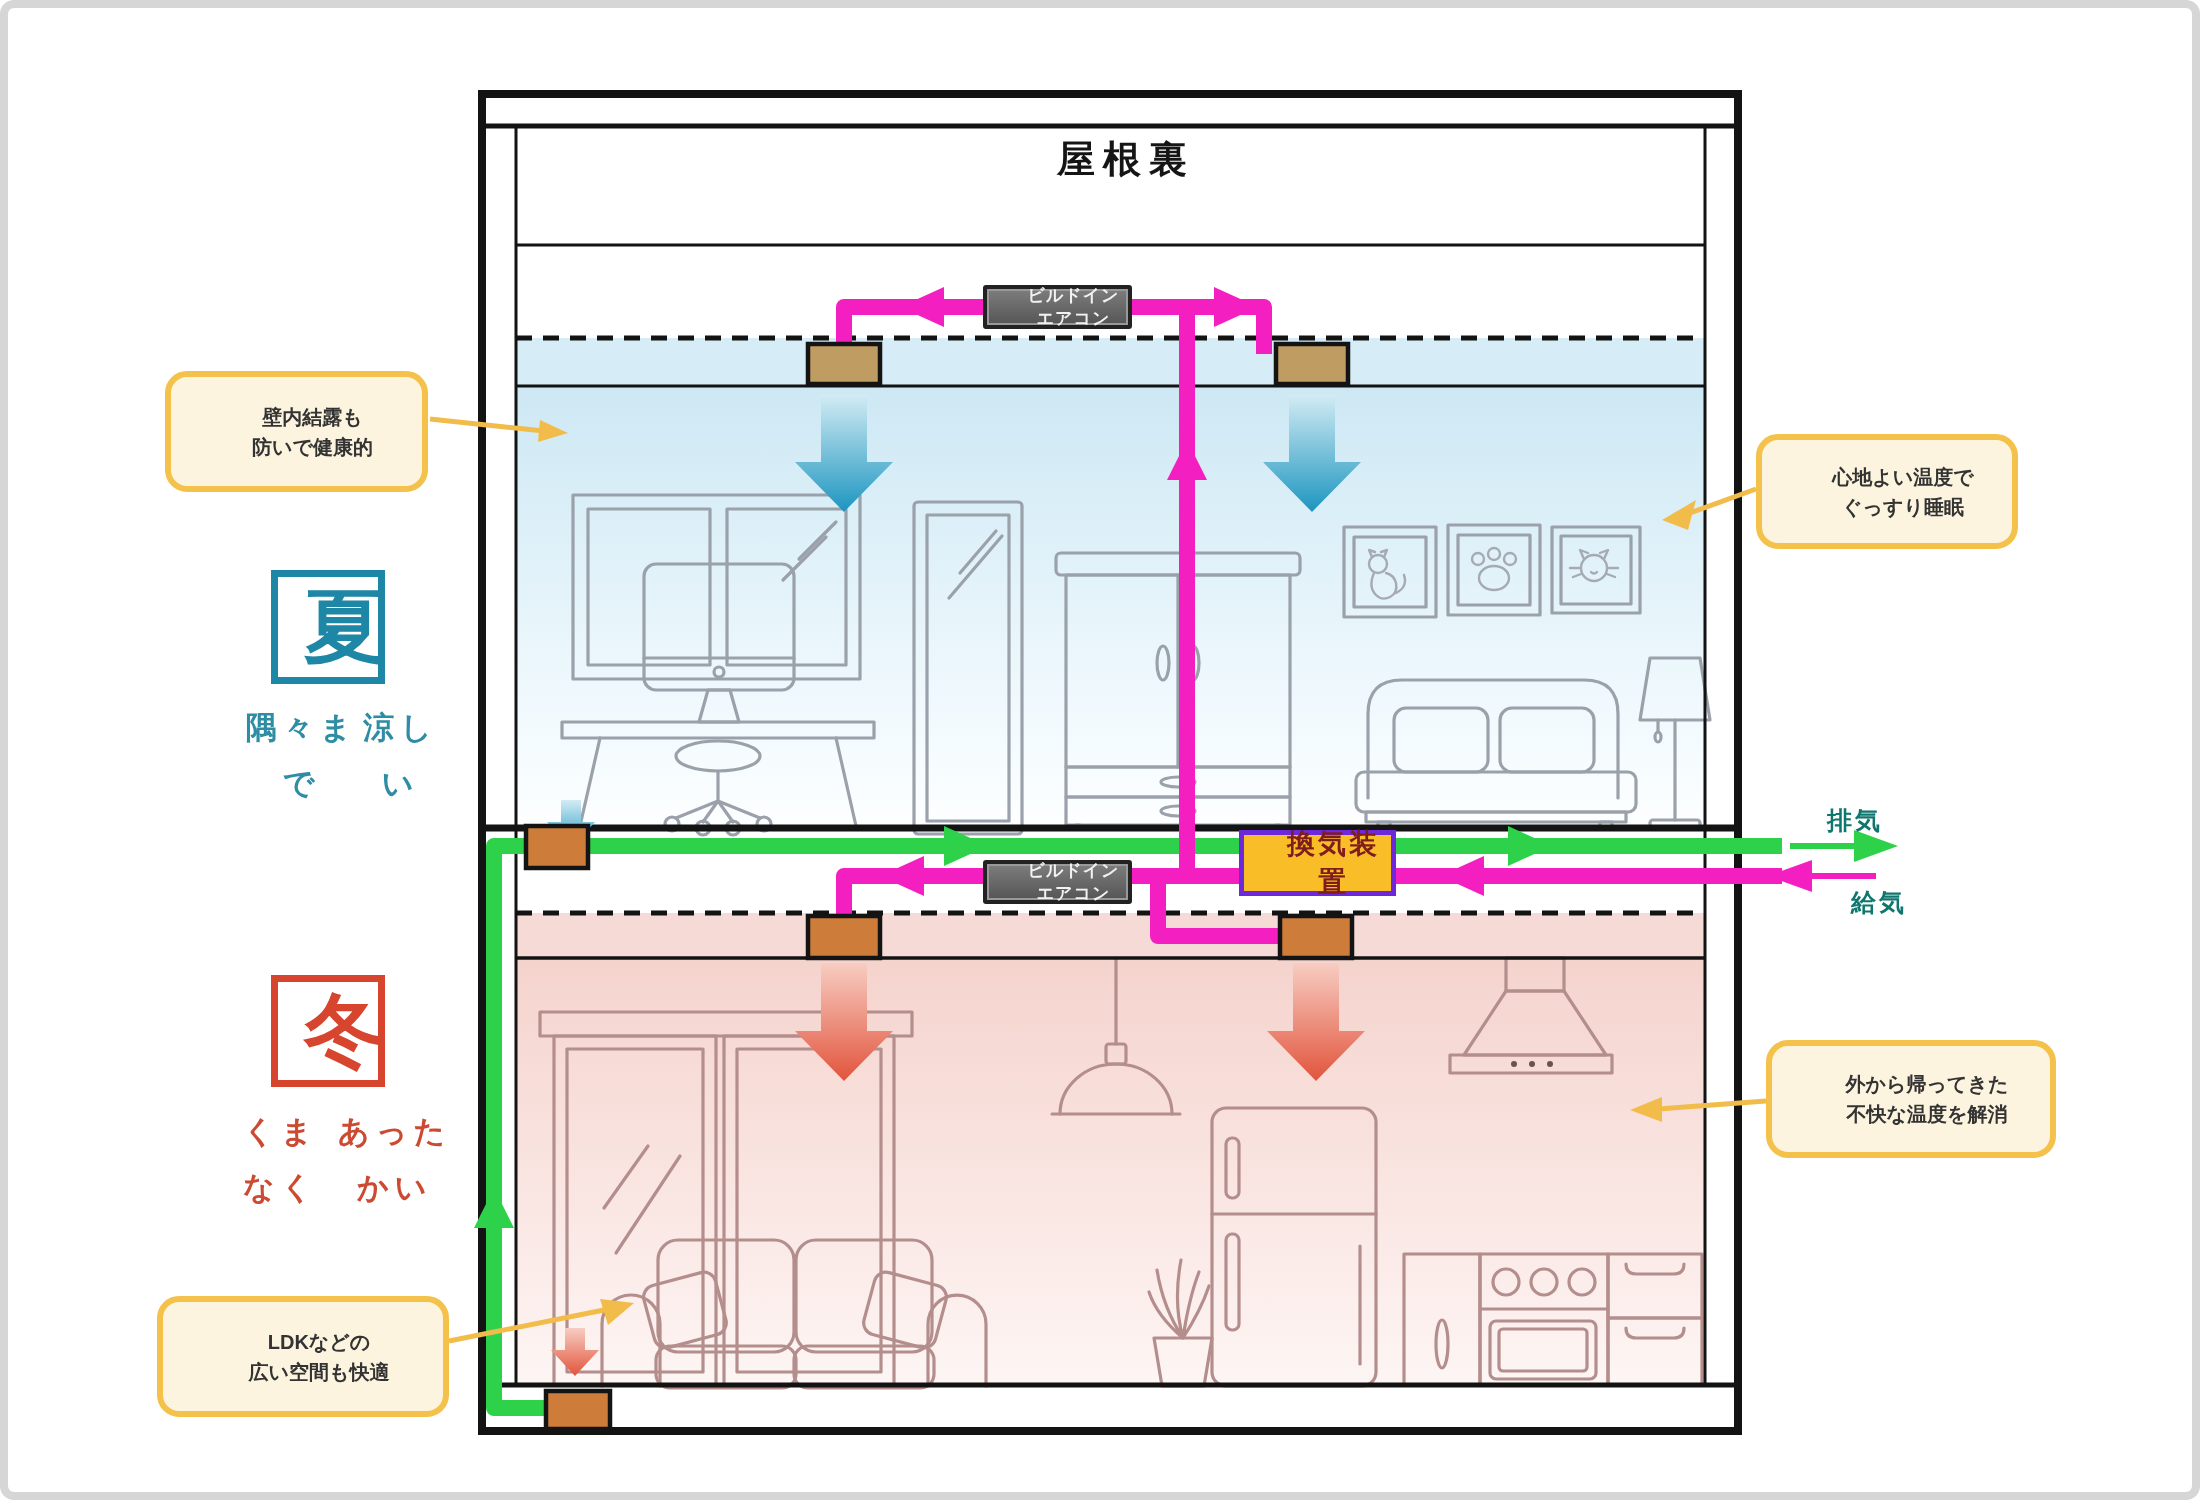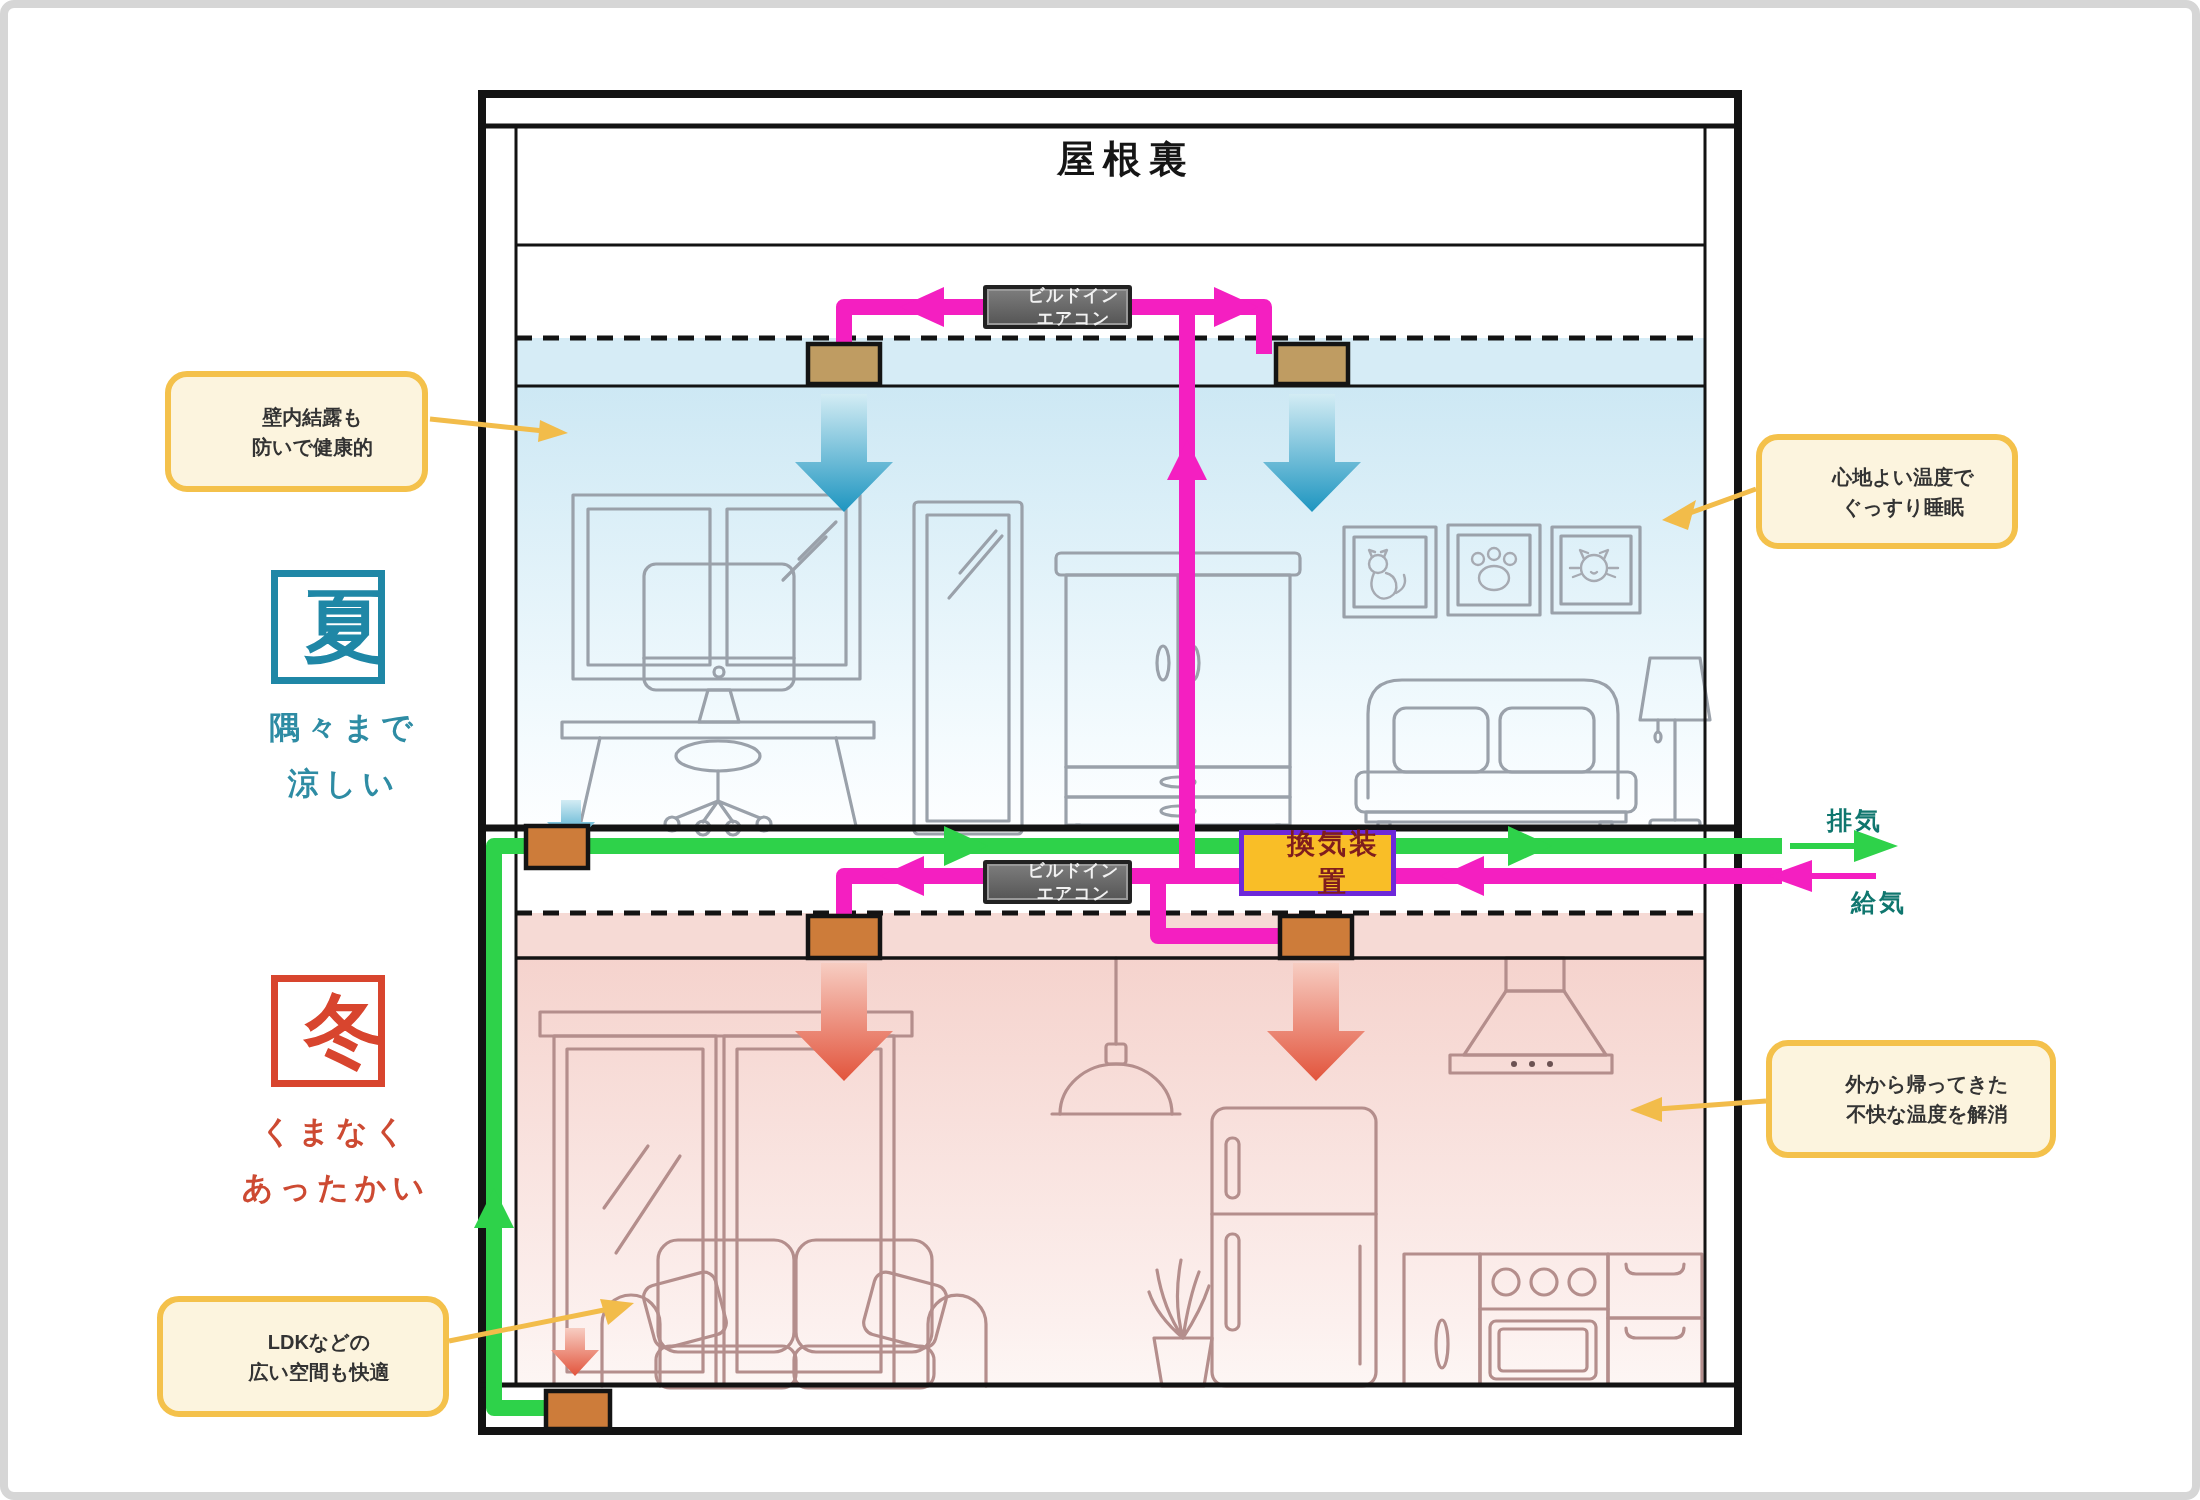--- a/index.html
+++ b/index.html
@@ -9,21 +9,21 @@
   .art{position:absolute;left:0;top:0;}
   .ov{position:absolute;display:flex;align-items:center;justify-content:center;text-align:center;box-sizing:border-box;padding-left:32px;}
   .title{font-size:38px;font-weight:600;letter-spacing:8px;color:#151515;}
   .ac-label{background:linear-gradient(#7d7d7d,#555);border:4px solid #222;border-radius:3px;
             box-shadow:inset 0 0 0 2px #999;color:#f2f2f2;font-size:17px;font-weight:700;letter-spacing:1px;}
   .vent-unit{background:#f9be27;border:5px solid #6d28d9;font-size:28px;font-weight:700;letter-spacing:3px;color:#7f1d1d;}
   .flow-label{font-size:25px;font-weight:600;letter-spacing:3px;color:#0f766e;}
   .season-square{border-style:solid;border-width:7px;font-size:80px;font-weight:700;line-height:1;}
   .summer{color:#1f87a6;border-color:#1f87a6;}
   .winter{color:#d8452e;border-color:#d8452e;}
-  .season-cap{flex-direction:column;font-size:31px;font-weight:600;letter-spacing:6px;line-height:56px;}
+  .season-cap{flex-direction:row;font-size:31px;font-weight:600;letter-spacing:6px;line-height:56px;}
   .cap-summer{color:#2e8ca4;}
   .cap-winter{color:#cd4a32;}
   .callout{background:#fcf4de;border:6px solid #f4c14b;border-radius:22px;flex-direction:column;
            font-size:20px;font-weight:700;color:#333;line-height:1.5;}
 </style>
 </head>
 <body>
 
 <div class="canvas">
 
@@ -278,21 +278,21 @@
 <div class="ov flow-label" style="left:1776px;top:796px;width:110px;height:32px;">排気</div>
 <div class="ov flow-label" style="left:1800px;top:878px;width:110px;height:32px;">給気</div>
 
 <div class="ov season-square summer" style="left:263px;top:562px;width:114px;height:114px;">夏</div>
 <div class="ov season-cap cap-summer" style="left:205px;top:688px;width:230px;height:120px;">
   <div>隅々まで</div>
   <div>涼しい</div>
 </div>
 
 <div class="ov season-square winter" style="left:263px;top:967px;width:114px;height:112px;">冬</div>
-<div class="ov season-cap cap-winter" style="left:182px;top:1092px;width:260px;height:120px;">
+<div class="ov season-cap cap-winter" style="left:190px;top:1092px;width:260px;height:120px;">
   <div>くまなく</div>
   <div>あったかい</div>
 </div>
 
 <div class="ov callout" style="left:157px;top:363px;width:263px;height:121px;">
   <div>壁内結露も</div>
   <div>防いで健康的</div>
 </div>
 
 <div class="ov callout" style="left:1748px;top:426px;width:262px;height:115px;">

